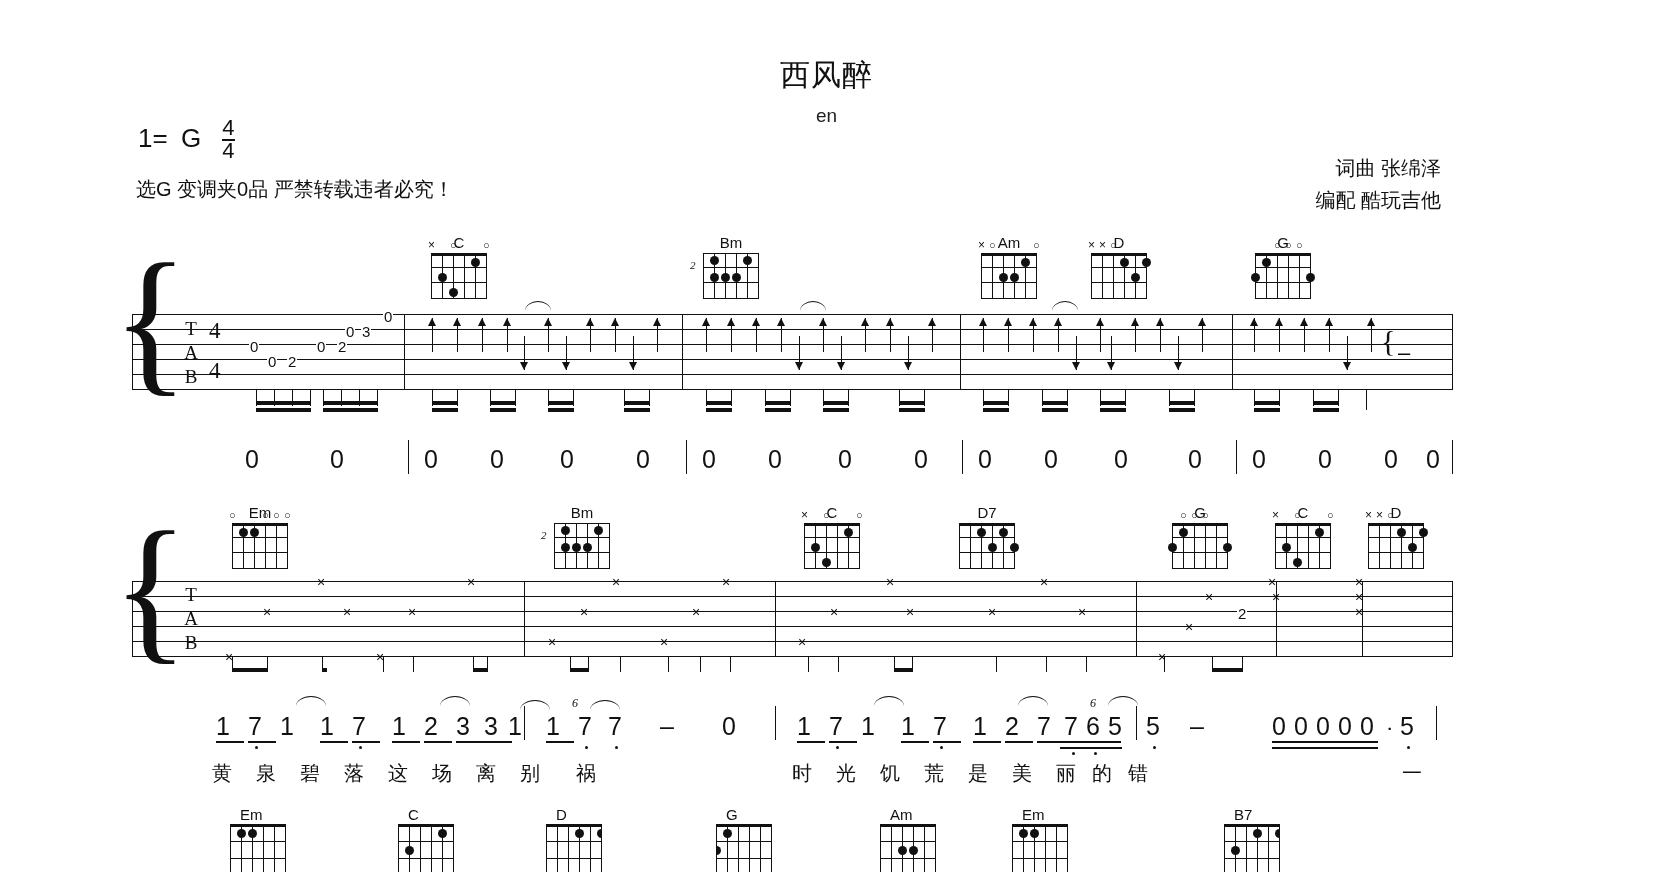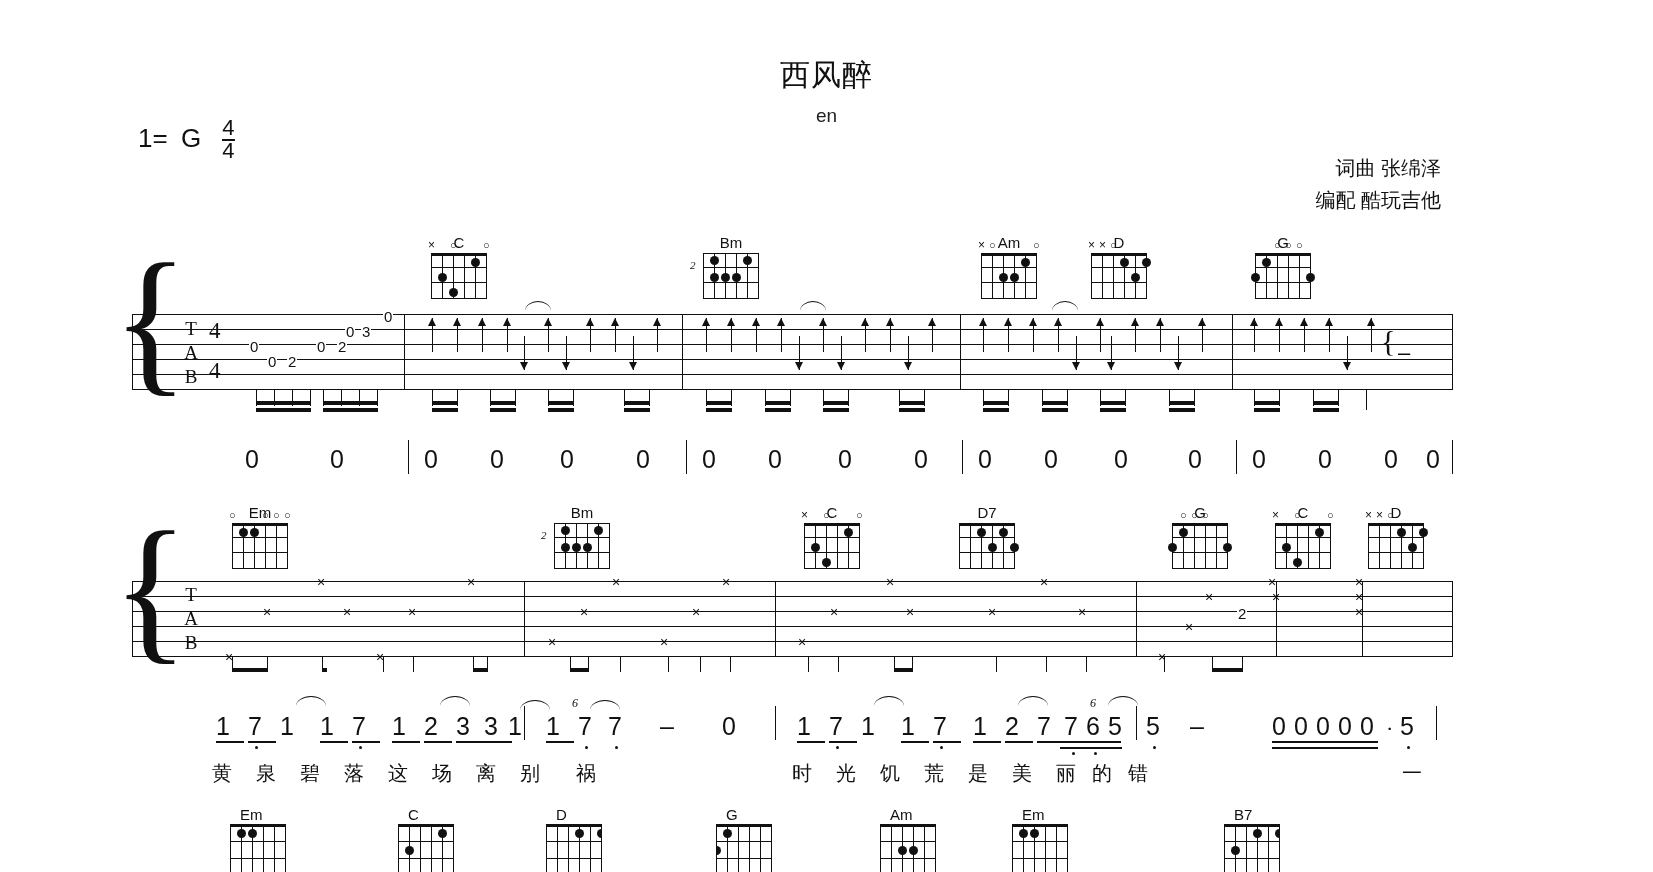--- a/index.html
+++ b/index.html
@@ -78,20 +78,21 @@
 
   <div class="abs" id="key-sig">
     <span>1=</span>
     <span style="margin-left:6px;">G</span>
     <span class="frac">
       <span style="display:block;">4</span>
       <span style="display:block;border-top:2px solid #111;">4</span>
     </span>
   </div>
 
+  <div class="abs" id="capo">选G 变调夹0品 严禁转载违者必究！</div>
   <div class="abs" id="composer">词曲 张绵泽</div>
   <div class="abs" id="arranger">编配 酷玩吉他</div>
 
   <div class="chord" style="left:428px;top:234px;">
     <div class="cname">C</div>
     <div class="grid">
       <div class="nut"></div>
       <div class="hline" style="top:14px"></div>
         <div class="hline" style="top:29px"></div>
         <div class="hline" style="top:45px"></div>

